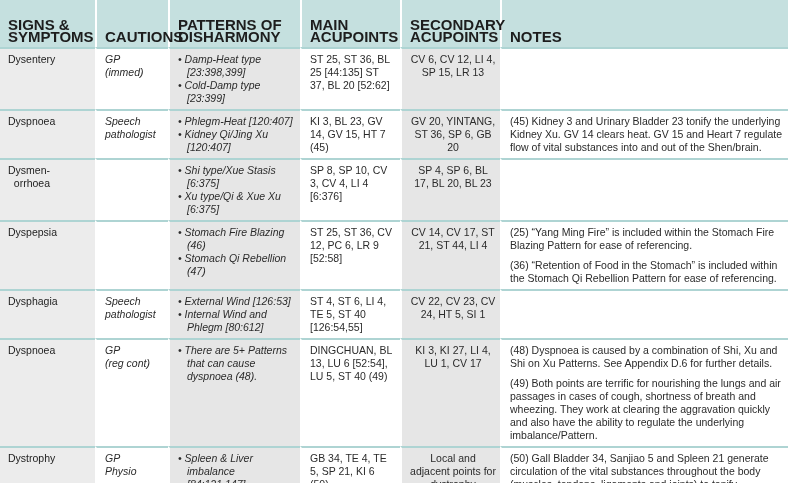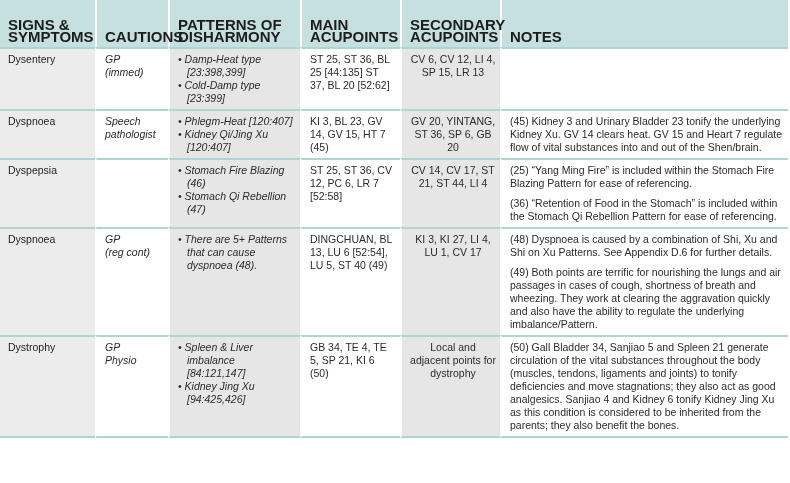--- a/index.html
+++ b/index.html
@@ -93,32 +93,56 @@
             <div class="pattern-item">Phlegm-Heat [120:407]</div>
             <div class="pattern-item">Kidney Qi/Jing Xu [120:407]</div>
           </td>
           <td class="main">KI 3, BL 23, GV 14, GV 15, HT 7 (45)</td>
           <td class="secondary">GV 20, YINTANG, ST 36, SP 6, GB 20</td>
           <td class="notes">
             <p class="note-para">(45) Kidney 3 and Urinary Bladder 23 tonify the underlying Kidney Xu. GV 14 clears heat. GV 15 and Heart 7 regulate flow of vital substances into and out of the Shen/brain.</p>
           </td>
         </tr>
         <tr>
+          <td class="symptom">Dysmen-
+  orrhoea</td>
+          <td class="cautions"></td>
+          <td class="patterns">
+            <div class="pattern-item">Shi type/Xue Stasis [6:375]</div>
+            <div class="pattern-item">Xu type/Qi &amp; Xue Xu [6:375]</div>
+          </td>
+          <td class="main">SP 8, SP 10, CV 3, CV 4, LI 4 [6:376]</td>
+          <td class="secondary">SP 4, SP 6, BL 17, BL 20, BL 23</td>
+          <td class="notes"></td>
+        </tr>
+        <tr>
           <td class="symptom">Dyspepsia</td>
           <td class="cautions"></td>
           <td class="patterns">
             <div class="pattern-item">Stomach Fire Blazing (46)</div>
             <div class="pattern-item">Stomach Qi Rebellion (47)</div>
           </td>
-          <td class="main">ST 25, ST 36, CV 12, PC 6, LR 7 [52:58]</td>
+          <td class="main">ST 25, ST 36, CV 12, PC 6, LR 9 [52:58]</td>
           <td class="secondary">CV 14, CV 17, ST 21, ST 44, LI 4</td>
           <td class="notes">
             <p class="note-para">(25) “Yang Ming Fire” is included within the Stomach Fire Blazing Pattern for ease of referencing.</p>
             <p class="note-para">(36) “Retention of Food in the Stomach” is included within the Stomach Qi Rebellion Pattern for ease of referencing.</p>
           </td>
+        </tr>
+        <tr>
+          <td class="symptom">Dysphagia</td>
+          <td class="cautions">Speech
+pathologist</td>
+          <td class="patterns">
+            <div class="pattern-item">External Wind [126:53]</div>
+            <div class="pattern-item">Internal Wind and Phlegm [80:612]</div>
+          </td>
+          <td class="main">ST 4, ST 6, LI 4, TE 5, ST 40 [126:54,55]</td>
+          <td class="secondary">CV 22, CV 23, CV 24, HT 5, SI 1</td>
+          <td class="notes"></td>
         </tr>
         <tr>
           <td class="symptom">Dyspnoea</td>
           <td class="cautions">GP
 (reg cont)</td>
           <td class="patterns">
             <div class="pattern-item">There are 5+ Patterns that can cause dyspnoea (48).</div>
           </td>
           <td class="main">DINGCHUAN, BL 13, LU 6 [52:54], LU 5, ST 40 (49)</td>
           <td class="secondary">KI 3, KI 27, LI 4, LU 1, CV 17</td>

